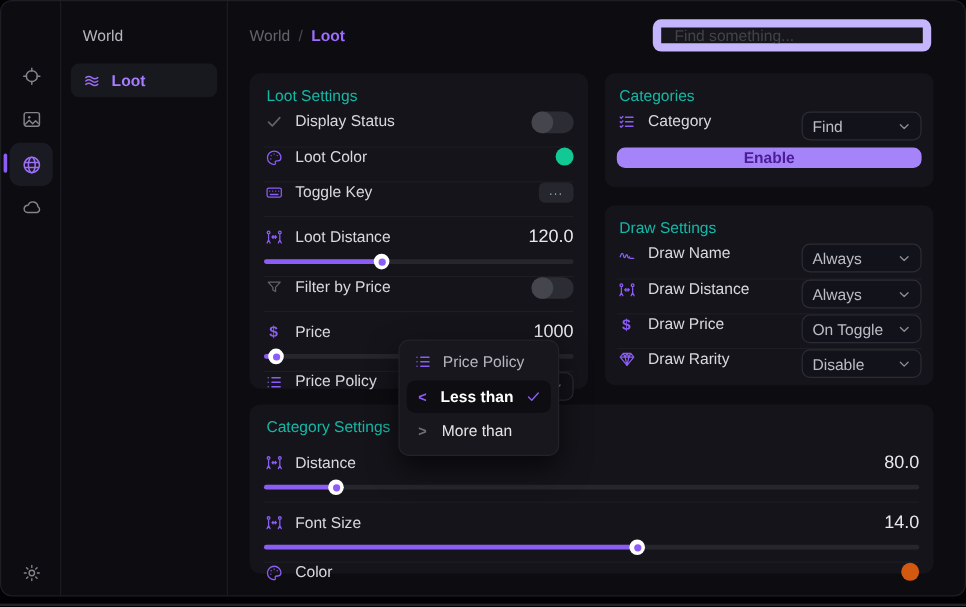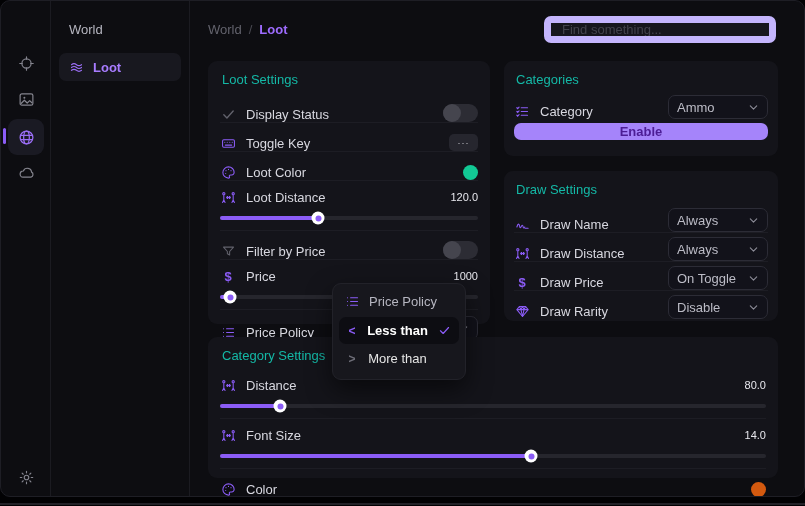--- a/index.html
+++ b/index.html
@@ -31,32 +31,32 @@
   .crumb-sep{color:#4a4a52;}
   .crumb-current{color:#9e6cff;font-weight:600;cursor:pointer;}
   .search{position:absolute;left:543px;top:15px;width:232px;height:27px;background:#16161c;
     border:7px solid #c4b5fd;border-radius:7px;color:#a0a0aa;font-size:13px;padding:0 11px;outline:none;
     font-family:inherit;}
   .search::placeholder{color:#43434c;}
 
   
   .panel{position:absolute;background:#14141a;border-radius:9px;padding:0 12px;}
   .panel-title{font-size:13px;color:#14b8a6;font-weight:500;padding:11px 2px 6px;}
-  .row{display:flex;align-items:flex-end;gap:10px;height:29px;border-top:1px solid #1d1d24;}
+  .row{display:flex;align-items:flex-start;gap:10px;height:29px;border-top:1px solid #1d1d24;}
   .row.first{border-top:none;}
   .srow{border-top:1px solid #1d1d24;padding:4px 0 10px;}
   .srow.first{border-top:none;}
   .srow .rowline{display:flex;align-items:center;gap:10px;height:24px;}
   .ico{width:16px;height:16px;display:flex;align-items:center;justify-content:center;flex:0 0 16px;}
   .ico svg{width:15px;height:15px;}
   .ico.purple{color:#8b5cf6;}
   .ico.muted{color:#62626c;}
   .dollar{font-size:13px;font-weight:700;color:#8b5cf6;}
   .lbl{font-size:13px;color:#d8d8e0;font-weight:500;}
-  .val{margin-left:auto;font-size:11px;color:#e7e7ed;}
+  .val{margin-left:auto;font-size:15px;color:#e7e7ed;}
 
   
   .toggle{margin-left:auto;width:35px;height:18px;border-radius:9px;background:#2c2c34;position:relative;cursor:pointer;}
   .toggle .knob{position:absolute;left:0;top:0;width:18px;height:18px;border-radius:50%;background:#45454e;}
   .key-btn{margin-left:auto;width:29px;height:17px;border-radius:5px;background:#26262e;color:#c9c9d1;
     font-size:9px;letter-spacing:1px;display:flex;align-items:center;justify-content:center;cursor:pointer;}
   .color-dot{margin-left:auto;width:15px;height:15px;border-radius:50%;cursor:pointer;}
   .slider{position:relative;height:4px;border-radius:2px;background:#26262d;margin-top:7px;cursor:pointer;}
   .slider-fill{position:absolute;left:0;top:0;height:4px;border-radius:2px;background:#8b5cf6;}
   .slider-thumb{position:absolute;top:50%;transform:translate(-50%,-50%);width:13px;height:13px;
@@ -220,35 +220,35 @@
         </span>
       <span class="lbl">Display Status</span>
       <div class="toggle">
           <div class="knob"></div>
         </div>
     </div>
 
     <div class="row">
       <span class="ico purple">
           <svg viewBox="0 0 24 24">
+            <use href="#i-palette"></use>
+          </svg>
+        </span>
+      <span class="lbl">Loot Color</span>
+      <div class="color-dot" style="background-color: rgb(18, 201, 149);"></div>
+    </div>
+
+    <div class="row">
+      <span class="ico purple">
+          <svg viewBox="0 0 24 24">
             <use href="#i-keyboard"></use>
           </svg>
         </span>
       <span class="lbl">Toggle Key</span>
       <div class="key-btn">···</div>
-    </div>
-
-    <div class="row">
-      <span class="ico purple">
-          <svg viewBox="0 0 24 24">
-            <use href="#i-palette"></use>
-          </svg>
-        </span>
-      <span class="lbl">Loot Color</span>
-      <div class="color-dot" style="background-color: rgb(18, 201, 149);"></div>
     </div>
 
     <div class="srow">
       <div class="rowline">
         <span class="ico purple">
             <svg viewBox="0 0 24 24">
               <use href="#i-distance"></use>
             </svg>
           </span>
         <span class="lbl">Loot Distance</span>
@@ -303,21 +303,21 @@
   <section class="panel" style="left:503px;top:60px;width:274px;height:95px;padding:0 10px">
     <div class="panel-title">Categories</div>
     <div class="row first" style="height:26px">
       <span class="ico purple">
           <svg viewBox="0 0 24 24">
             <use href="#i-checklist"></use>
           </svg>
         </span>
       <span class="lbl">Category</span>
       <div class="select">
-        <span class="sel-val">Ammo</span>
+        <span class="sel-val">Find</span>
         <svg viewBox="0 0 24 24">
             <use href="#i-chevron-down"></use>
           </svg>
       </div>
     </div>
     <button class="enable-btn">Enable</button>
   </section>
 
   <section class="panel" style="left:503px;top:170px;width:274px;height:150px;padding:0 10px">
     <div class="panel-title">Draw Settings</div>

